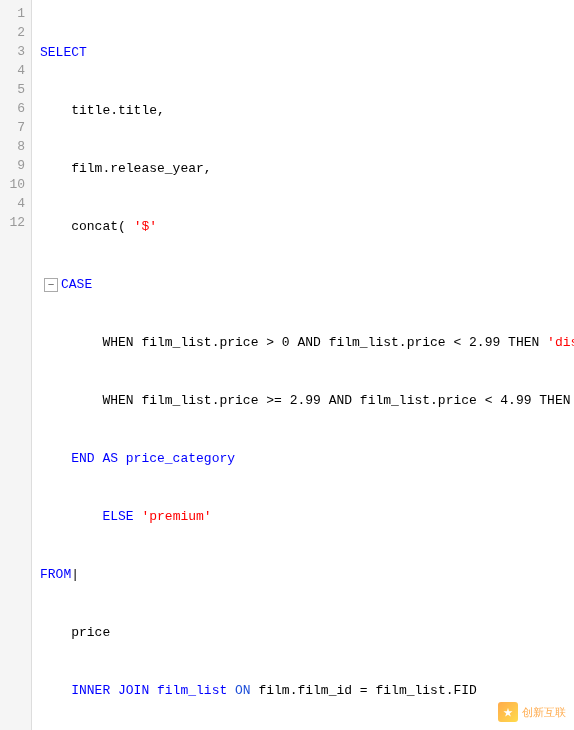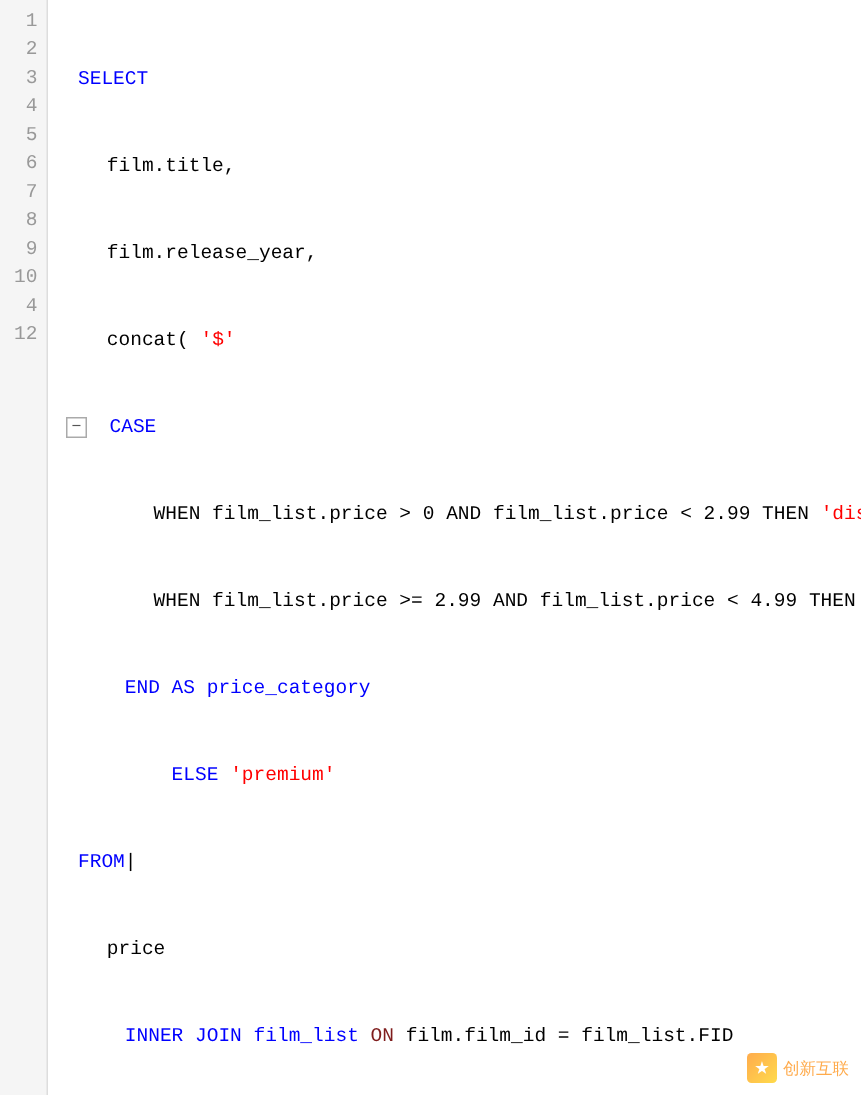--- a/index.html
+++ b/index.html
@@ -46,24 +46,24 @@
       height: 19px;
       display: flex;
       align-items: center;
       position: relative;
     }
     .code-content .line.collapsed-marker {
       
     }
 
     
-    .kw { color: #0000ff; font-weight: normal; margin-left: 12px; } 
+    .kw { color: #0000ff; font-weight: normal; } 
     .str { color: #ff0000; } 
     .col { color: #000; }
-    .on-kw { color: #7f1d1d; }
+    .on-kw { color: #1d4ed8; }
 
     
     .results-area {
       overflow-y: auto;
       flex: 1;
     }
 
     
     .watermark {
       position: fixed;
@@ -111,21 +111,21 @@
       <div>6</div>
       <div>7</div>
       <div>8</div>
       <div>9</div>
       <div>10</div>
       <div>4</div>
       <div>12</div>
     </div>
     <div class="code-content">
       <div class="line"><span class="kw">SELECT</span></div>
-      <div class="line"><span class="col">    film.title,</span></div>
+      <div class="line"><span class="col">    title.title,</span></div>
       <div class="line"><span class="col">    film.release_year,</span></div>
       <div class="line"><span class="col">    concat( </span><span class="str">'$'</span></div>
       <div class="line collapsed-marker" style="position:relative; padding-left:4px;">
         <span style="display:inline-block; width:14px; height:14px; border:1px solid #aaa; background:#fff; text-align:center; line-height:12px; font-size:11px; margin-right:3px; cursor:pointer; color:#555;">−</span><span class="kw">CASE</span>
       </div>
       <div class="line"><span class="col">        WHEN film_list.price &gt; 0 AND film_list.price &lt; 2.99 THEN </span><span class="str">'discount'</span></div>
       <div class="line"><span class="col">        WHEN film_list.price &gt;= 2.99 AND film_list.price &lt; 4.99 THEN </span></div>
       <div class="line"><span class="kw">    END AS price_category</span></div>
       <div class="line"><span class="kw">        ELSE </span><span class="str">'premium'</span></div>
       <div class="line"><span class="kw">FROM</span><span class="col">|</span></div>

